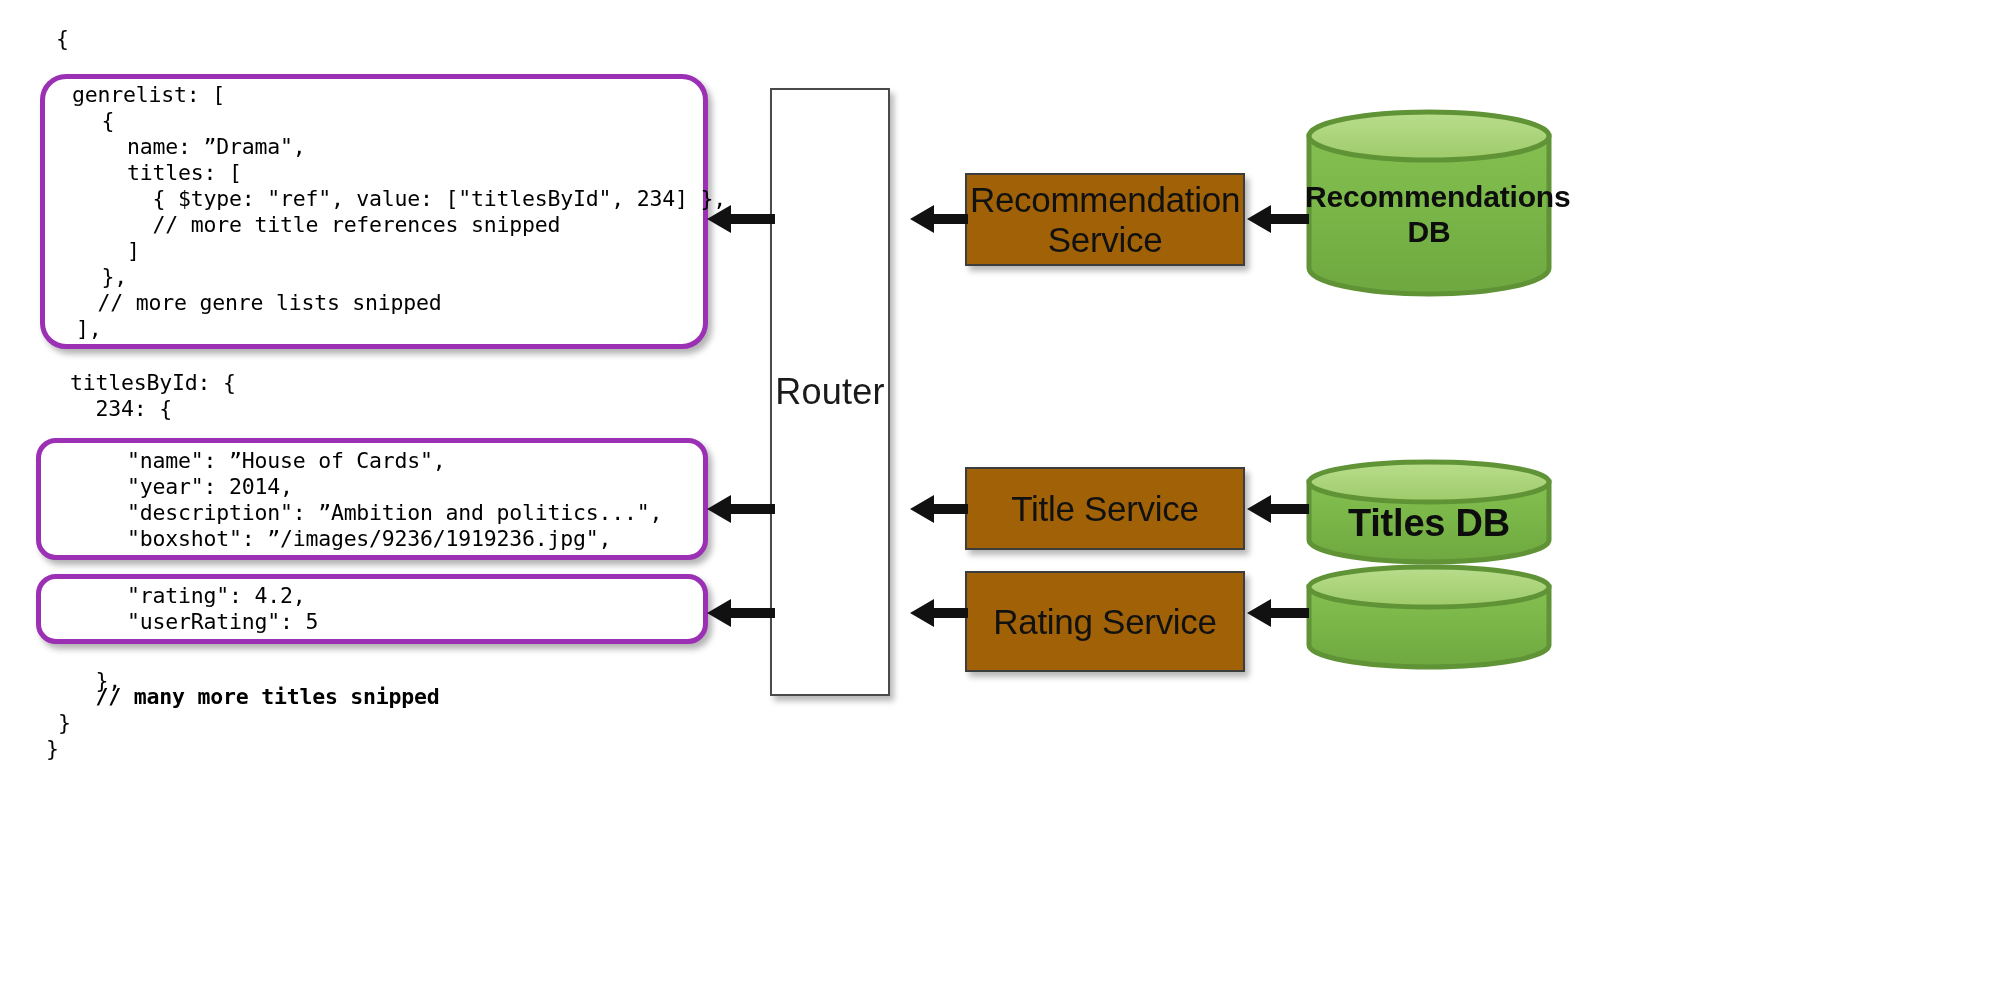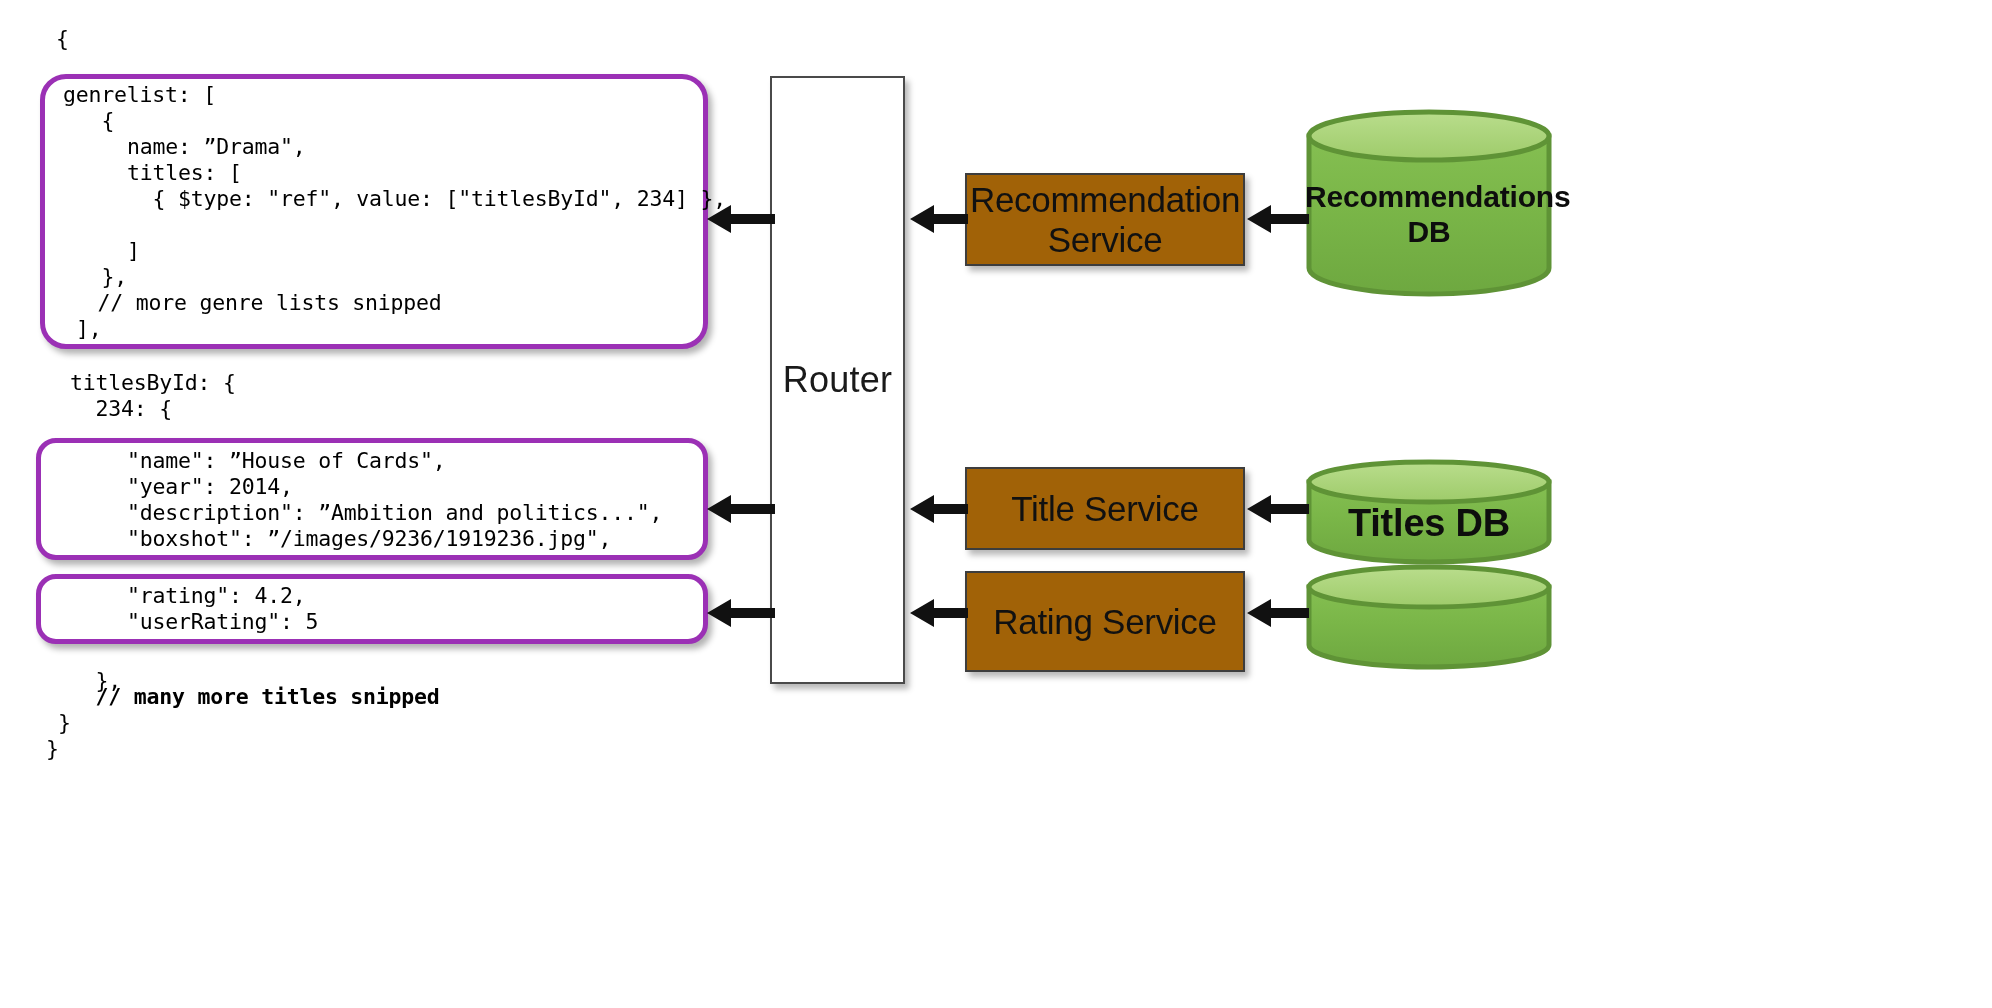--- a/index.html
+++ b/index.html
@@ -108,25 +108,26 @@
 </style>
 </head>
 <body>
 
 <div id="json-panel">
 
   <div class="code-line" style="left:56px; top:26px;">{</div>
 
   <div class="purple-box" style="left:40px; top:74px; width:668px; height:275px;"></div>
 
-  <div class="code-line" style="left:63px; top:82px;text-align:center;">genrelist: [</div>
+  <div class="code-line" style="left:72px; top:82px;text-align:center;">genrelist: [</div>
   <div class="code-line" style="left:76px; top:108px;">  {</div>
   <div class="code-line" style="left:76px; top:134px;">    name: ”Drama",</div>
   <div class="code-line" style="left:76px; top:160px;">    titles: [</div>
   <div class="code-line" style="left:76px; top:186px;">      { $type: "ref", value: ["titlesById", 234] },</div>
+  <div class="code-line" style="left:76px; top:212px;">      // more title references snipped</div>
   <div class="code-line" style="left:76px; top:238px;">    ]</div>
   <div class="code-line" style="left:76px; top:264px;">  },</div>
   <div class="code-line" style="left:72px; top:290px;">  // more genre lists snipped</div>
   <div class="code-line" style="left:76px; top:316px;">],</div>
 
   <div class="code-line" style="left:70px; top:370px;">titlesById: {</div>
   <div class="code-line" style="left:70px; top:396px;">  234: {</div>
 
   <div class="purple-box short" style="left:36px; top:438px; width:672px; height:122px;"></div>
 
@@ -142,21 +143,21 @@
 
   <div class="code-line" style="left:70px; top:668px;">  },</div>
   <div class="code-line" style="left:70px; top:684px;font-weight:bold;">  // many more titles snipped</div>
   <div class="code-line" style="left:58px; top:710px;">}</div>
   <div class="code-line" style="left:46px; top:736px;">}</div>
 
 </div>
 
 <div id="diagram">
 
-  <div class="router-box" style="left:-170px; top:76px; width:135px; height:608px;">
+  <div class="router-box" style="left:-170px; top:88px; width:120px; height:608px;">
     <span class="router-label">Router</span>
   </div>
 
   <div class="service-box" style="left:25px; top:173px; width:280px; height:93px;">
     <span class="service-label">Recommendation<br>Service</span>
   </div>
 
   <div class="service-box" style="left:25px; top:467px; width:280px; height:83px;">
     <span class="service-label">Title Service</span>
   </div>

